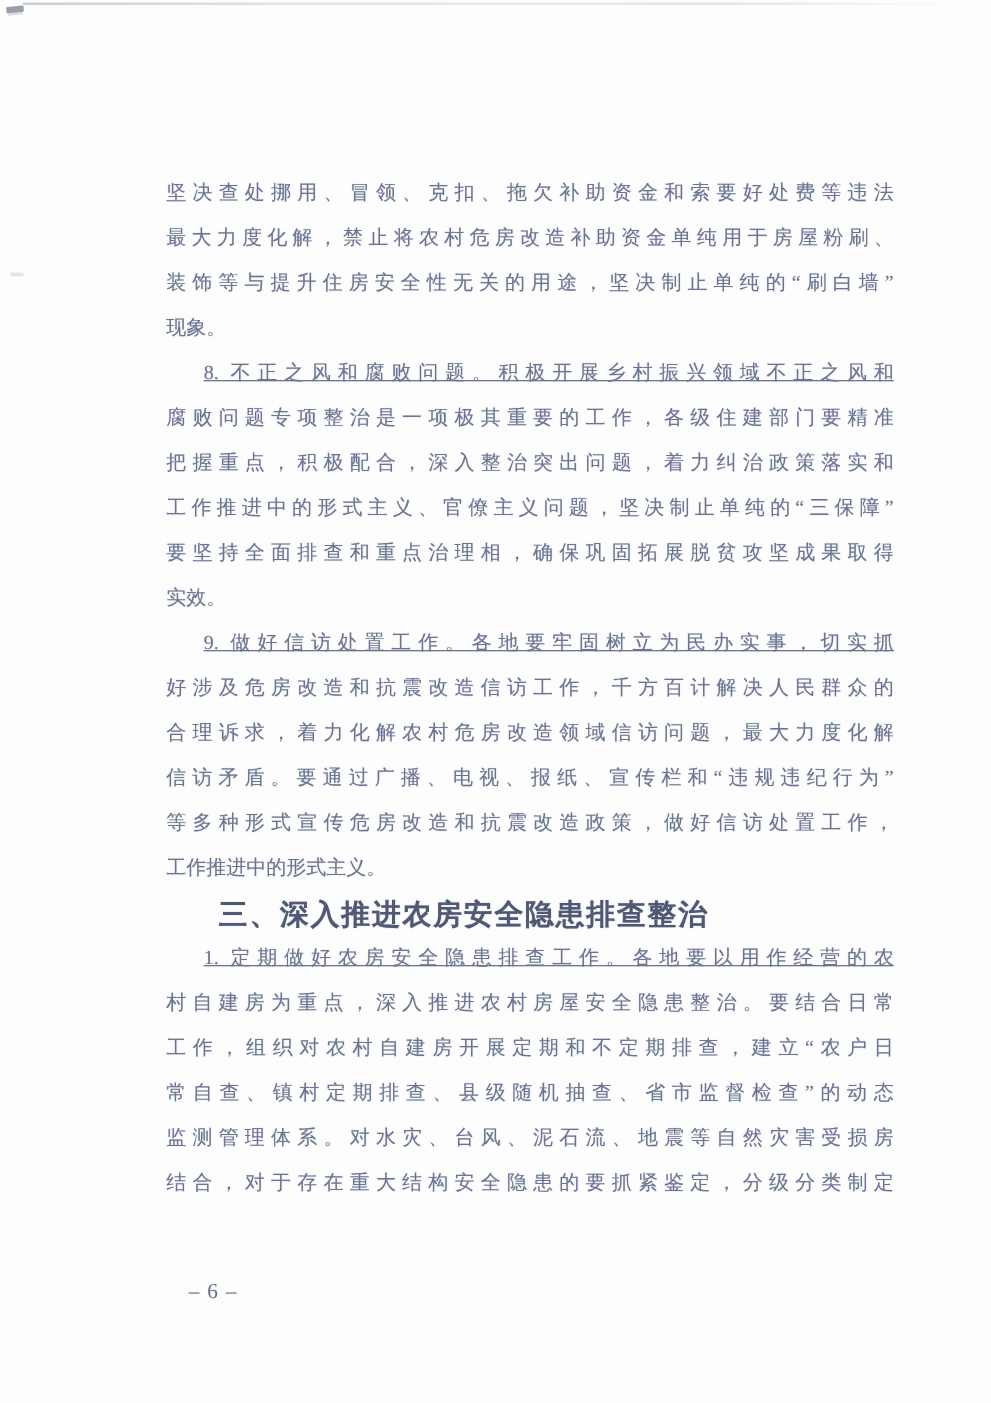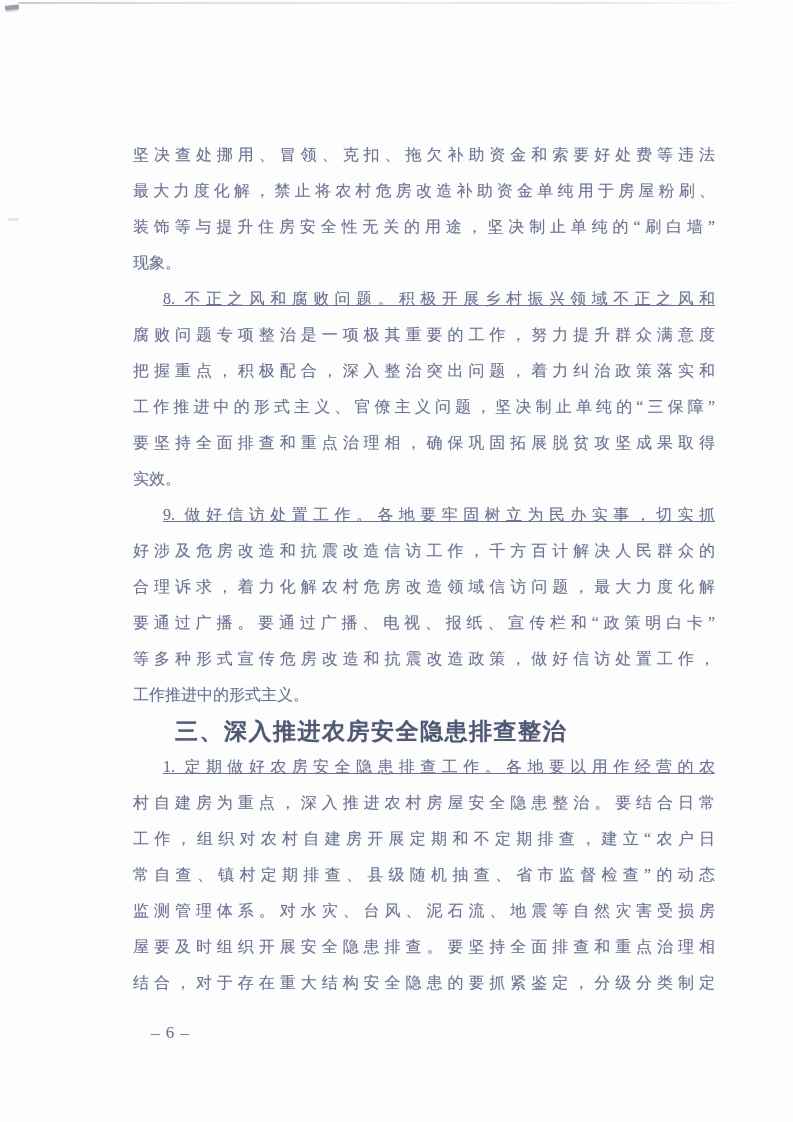--- a/index.html
+++ b/index.html
@@ -85,35 +85,34 @@
   <div class="scan-top-line"></div>
   <div class="scan-corner-mark"></div>
   <div class="scan-smudge"></div>
 
   <div class="text-block">
       <div class="line body fill">坚决查处挪用、冒领、克扣、拖欠补助资金和索要好处费等违法</div>
       <div class="line body fill">最大力度化解，禁止将农村危房改造补助资金单纯用于房屋粉刷、</div>
       <div class="line body fill">装饰等与提升住房安全性无关的用途，坚决制止单纯的“刷白墙”</div>
       <div class="line body">现象。</div>
       <div class="line body-indent fill">8. 不正之风和腐败问题。积极开展乡村振兴领域不正之风和</div>
-      <div class="line body fill">腐败问题专项整治是一项极其重要的工作，努力提升群众满意度</div>
+      <div class="line body fill">腐败问题专项整治是一项极其重要的工作，各级住建部门要精准</div>
       <div class="line body fill">把握重点，积极配合，深入整治突出问题，着力纠治政策落实和</div>
       <div class="line body fill">工作推进中的形式主义、官僚主义问题，坚决制止单纯的“三保障”</div>
       <div class="line body fill">要坚持全面排查和重点治理相，确保巩固拓展脱贫攻坚成果取得</div>
       <div class="line body">实效。</div>
       <div class="line body-indent fill">9. 做好信访处置工作。各地要牢固树立为民办实事，切实抓</div>
       <div class="line body fill">好涉及危房改造和抗震改造信访工作，千方百计解决人民群众的</div>
       <div class="line body fill">合理诉求，着力化解农村危房改造领域信访问题，最大力度化解</div>
-      <div class="line body fill">要通过广播。要通过广播、电视、报纸、宣传栏和“政策明白卡”</div>
+      <div class="line body fill">信访矛盾。要通过广播、电视、报纸、宣传栏和“违规违纪行为”</div>
       <div class="line body fill">等多种形式宣传危房改造和抗震改造政策，做好信访处置工作，</div>
       <div class="line body">工作推进中的形式主义。</div>
       <div class="line heading">三、深入推进农房安全隐患排查整治</div>
       <div class="line body-indent fill">1. 定期做好农房安全隐患排查工作。各地要以用作经营的农</div>
       <div class="line body fill">村自建房为重点，深入推进农村房屋安全隐患整治。要结合日常</div>
       <div class="line body fill">工作，组织对农村自建房开展定期和不定期排查，建立“农户日</div>
       <div class="line body fill">常自查、镇村定期排查、县级随机抽查、省市监督检查”的动态</div>
       <div class="line body fill">监测管理体系。对水灾、台风、泥石流、地震等自然灾害受损房</div>
-      <div class="line body fill">屋要及时组织开展安全隐患排查。要坚持全面排查和重点治理相</div>
       <div class="line body fill">结合，对于存在重大结构安全隐患的要抓紧鉴定，分级分类制定</div>
     </div>
 
   <div class="page-number">– 6 –</div>
 </div>
 
 </body></html>

